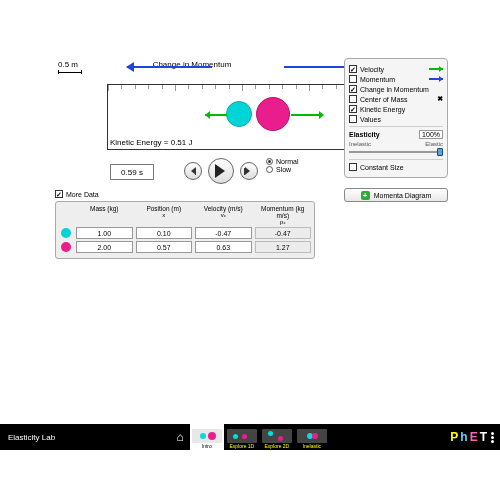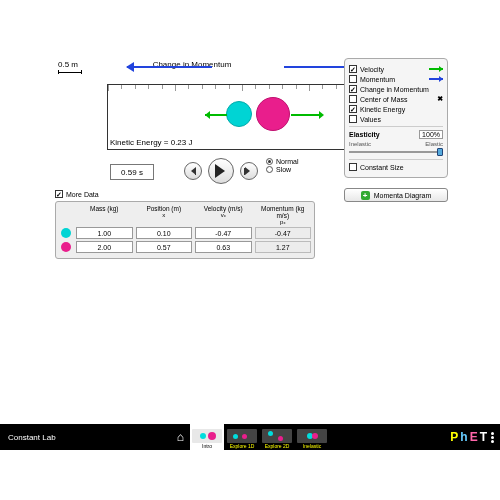--- a/index.html
+++ b/index.html
@@ -144,21 +144,21 @@
         </div>
       <div class="ball ball1">
         <div class="vel-arrow" style="left:-22px; width:22px;"></div>
         <div class="vel-tip" style="border-right:5px solid #0b0; left:-26px; top:9px;"></div>
       </div>
       <div class="ball ball2">
         <div class="vel-arrow" style="left:34px; width:30px;"></div>
         <div class="vel-tip" style="border-left:5px solid #0b0; left:62px; top:13px;"></div>
       </div>
     </div>
-    <div class="ke-label">Kinetic Energy = 0.23 J</div>
+    <div class="ke-label">Kinetic Energy = 0.51 J</div>
 
     <div class="time-box">0.59 s</div>
 
     <div class="controls">
       <div class="ctrl-btn">
           <div class="tri" style="border:4px solid transparent; border-right:5px solid #333; margin-left:-3px;"></div>
           <div style="width:1px;height:7px;background:#333;margin-left:-1px;"></div>
         </div>
       <div class="ctrl-btn play-btn">
           <div class="tri" style="border:7px solid transparent; border-left:10px solid #222; margin-left:5px;"></div>
@@ -275,21 +275,21 @@
         <div class="cell-ro">1.27</div>
       </div>
     </div>
   </div>
 
   <div class="reset-all">⟲</div>
 
 </div>
 
 <div class="navbar">
-  <span class="nav-title">Constant Lab</span>
+  <span class="nav-title">Elasticity Lab</span>
   <span class="home-icon">⌂</span>
   <div class="nav-thumbs">
     <div class="nav-thumb sel">
       <div class="tbox">
           <span class="thumb-ball" style="width:6px;height:6px;background:#0dd;left:8px;top:4px;"></span>
           <span class="thumb-ball" style="width:8px;height:8px;background:#e91e8c;left:16px;top:3px;"></span>
         </div>
       <div class="tlabel">Intro</div>
     </div>
     <div class="nav-thumb">

